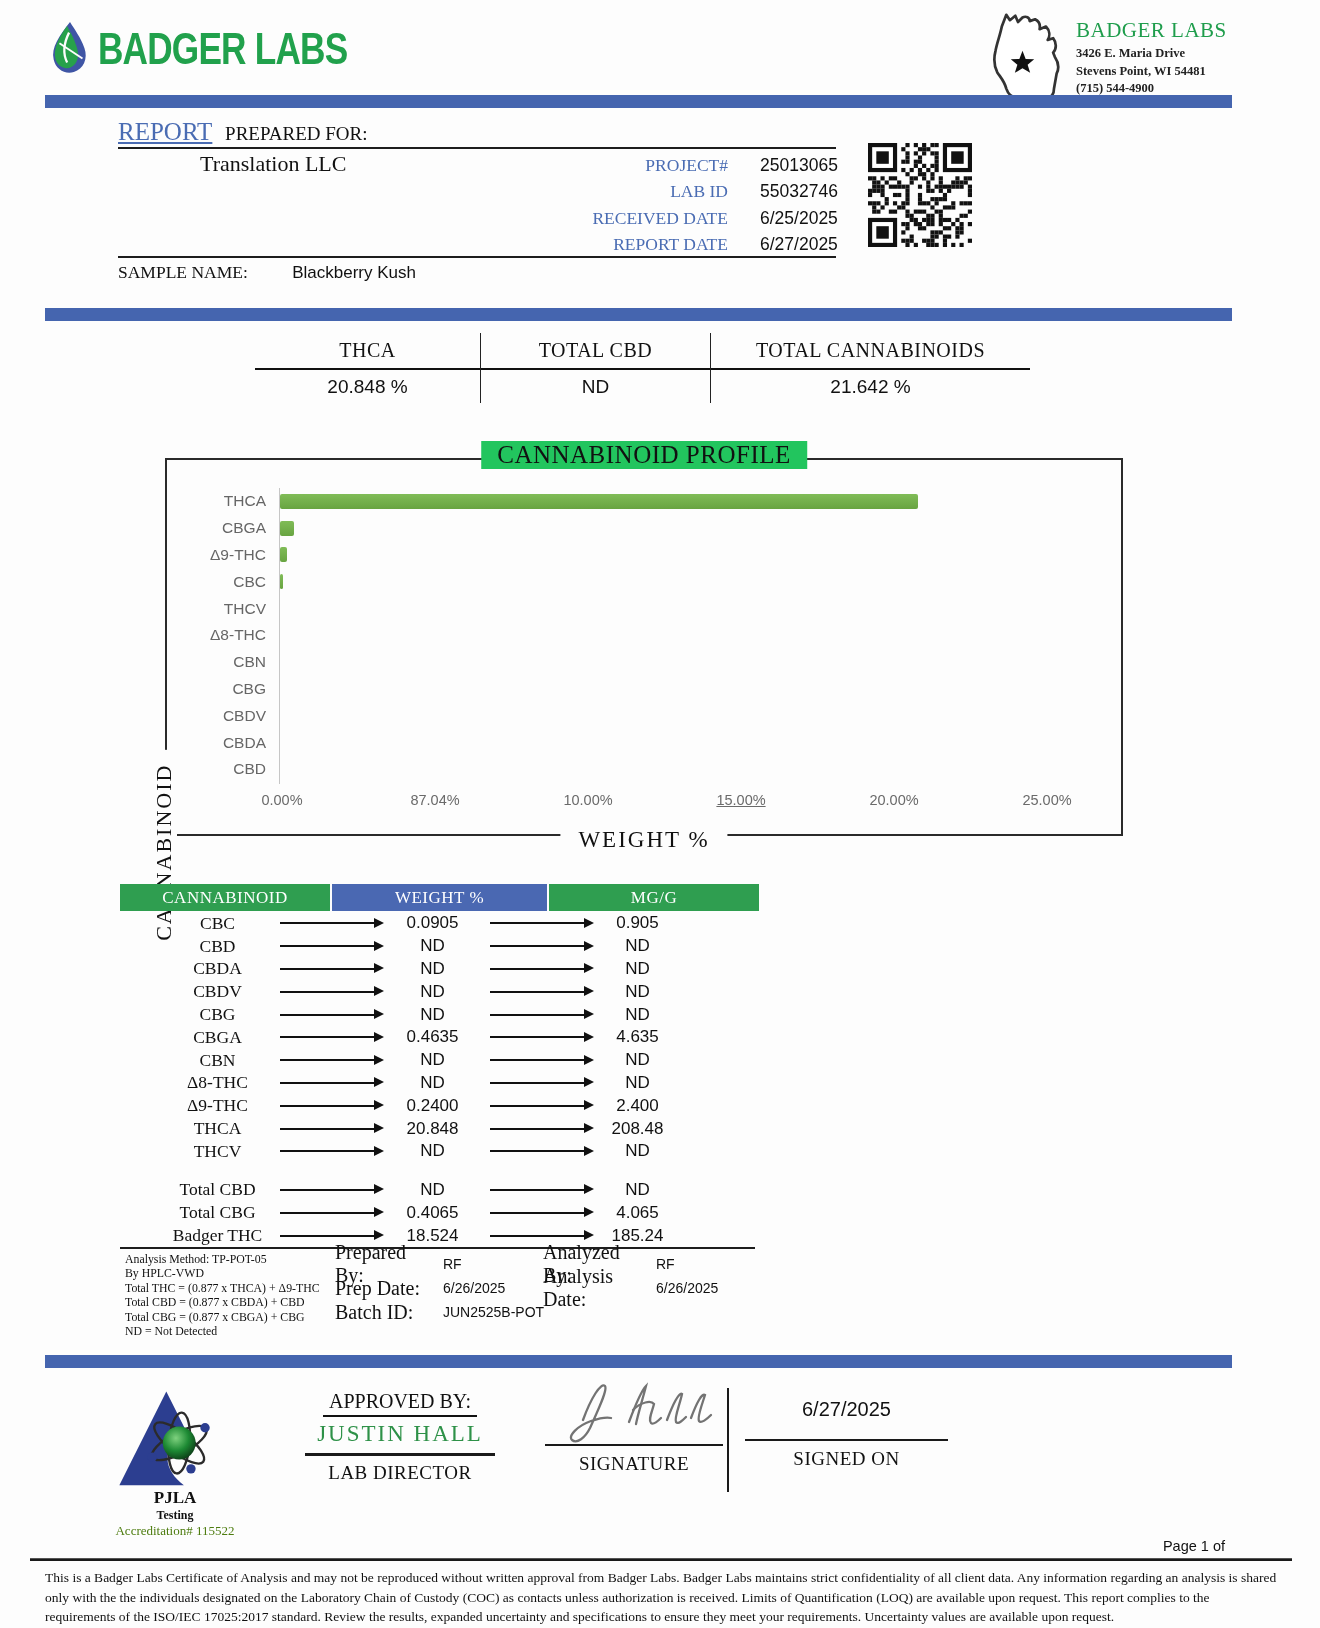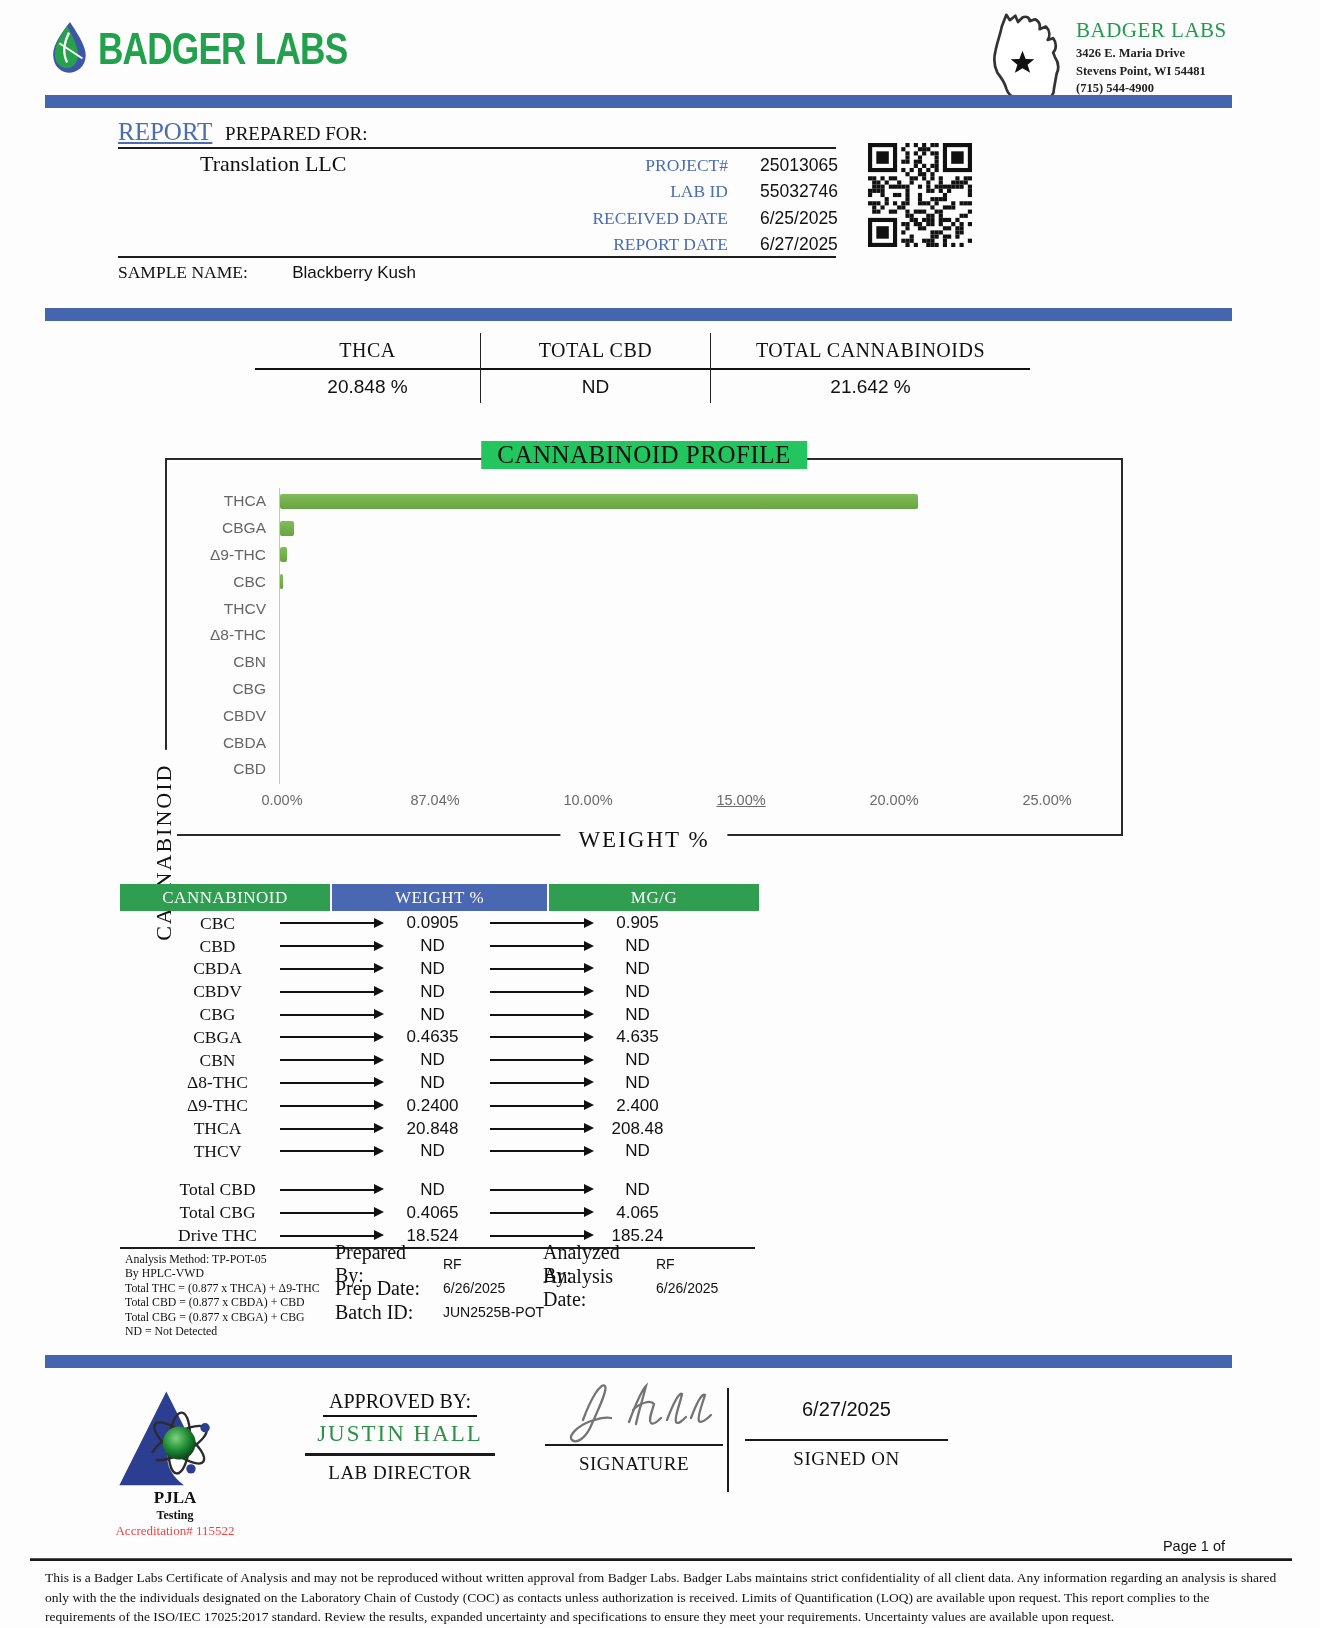--- a/index.html
+++ b/index.html
@@ -90,21 +90,21 @@
   .nrow { display:flex; height:24px; align-items:center; }
   .nlabel { width:100px; font-size:20px; color:#111; }
   .ncol-right .nlabel { width:105px; }
   .nvalue { margin-left:8px; font-family:"Liberation Sans",sans-serif; font-size:14px; color:#111; }
 
   
   .pjla { position:absolute; left:112px; top:1382px; }
   .pjla-text { position:absolute; left:100px; top:1488px; width:150px; text-align:center; }
   .pjla-name { font-weight:700; font-size:17px; color:#111; }
   .pjla-sub { font-weight:700; font-size:12px; color:#111; }
-  .pjla-acc { font-size:13px; color:#ef4444; }
+  .pjla-acc { font-size:13px; color:#4d7c0f; }
   .approve { position:absolute; left:305px; top:1390px; width:190px; text-align:center; }
   .ap-label { font-size:20px; color:#111; border-bottom:2px solid #111; display:inline-block; padding:0 6px 2px; }
   .ap-name { margin-top:4px; font-size:23px; color:#2e9148; letter-spacing:2px;
     border-bottom:3px solid #1a1a1a; padding-bottom:6px; }
   .ap-title { margin-top:6px; font-size:19px; color:#111; letter-spacing:.5px; }
   .sig-zone { position:absolute; left:545px; top:1376px; width:178px; text-align:center; }
   .sig-line { border-bottom:2.5px solid #1a1a1a; height:70px; }
   .sig-label { margin-top:7px; font-size:19px; color:#111; letter-spacing:.5px; }
   .vdiv { position:absolute; left:727px; top:1388px; width:2px; height:104px; background:#1a1a1a; }
   .signed-zone { position:absolute; left:745px; top:1398px; width:203px; text-align:center; }
@@ -595,21 +595,21 @@
 
       <div class="trow">
         <span class="tname">Total CBG</span>
         <span class="arrow"></span>
         <span class="tval">0.4065</span>
         <span class="arrow"></span>
         <span class="tval">4.065</span>
       </div>
 
       <div class="trow">
-        <span class="tname">Drive THC</span>
+        <span class="tname">Badger THC</span>
         <span class="arrow"></span>
         <span class="tval">18.524</span>
         <span class="arrow"></span>
         <span class="tval">185.24</span>
       </div>
 
   </div>
 
   <div class="hline" style="left:120px; top:1247px; width:635px; height:2px;"></div>
 

